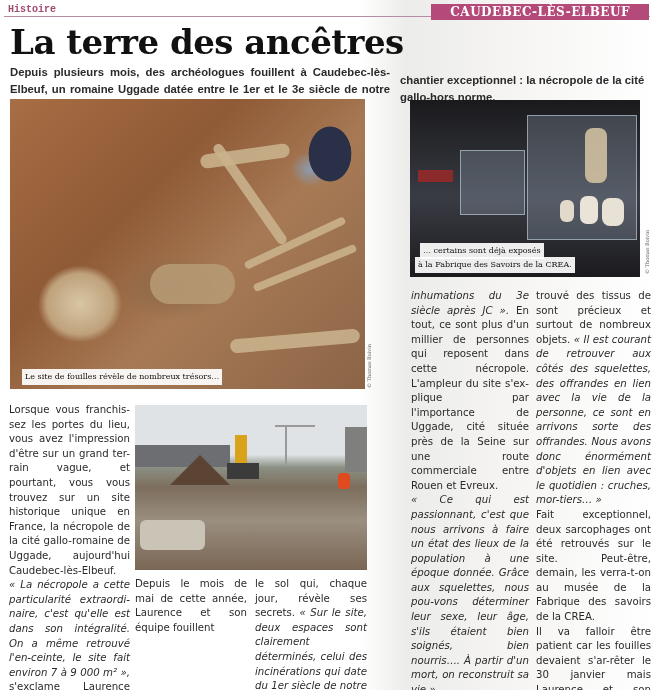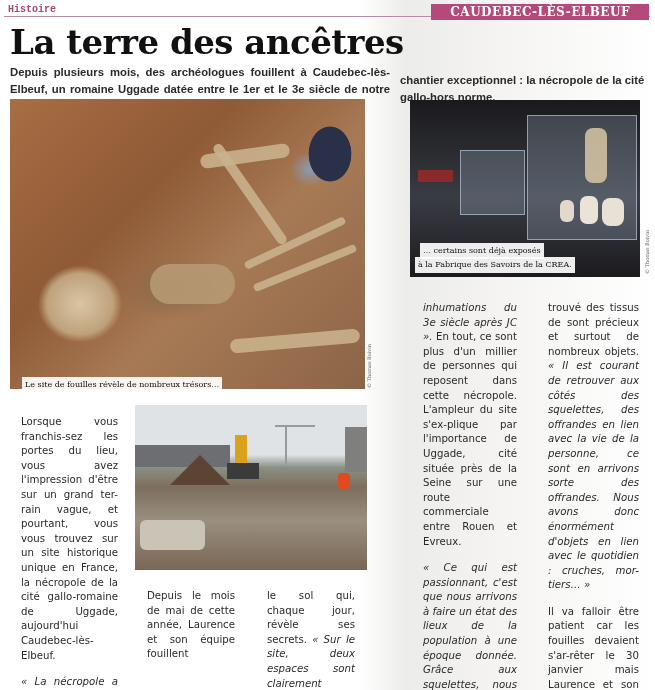--- a/index.html
+++ b/index.html
@@ -65,21 +65,21 @@
   .credit {
     position:absolute; font-family:"DejaVu Serif", serif; font-size:5px; color:#666;
     transform:rotate(-90deg); transform-origin:left top; white-space:nowrap;
   }
 
   
   .col {
     font-family:"DejaVu Sans", sans-serif; font-size:10.2px; line-height:14.6px;
     color:#2a2a2a; text-align:justify; hyphens:manual;
   }
-  .col p { margin:12px; }
+  .col p { margin:0; }
   .col .it { font-style:italic; }
   .col-1 { left:9px; top:403px; width:121px; }
   .col-2 { left:135px; top:577px; width:112px; }
   .col-3 { left:255px; top:577px; width:112px; }
   .col-4 { left:411px; top:289px; width:118px; }
   .col-5 { left:536px; top:289px; width:115px; }
 </style>
 </head>
 <body>
 
@@ -91,21 +91,21 @@
 <div class="abs lead lead-1">Depuis plusieurs mois, des archéologues fouillent à Caudebec-lès-Elbeuf, un romaine Uggade datée entre le 1er et le 3e siècle de notre ère. Visite d'un site</div>
 <div class="abs lead lead-2">chantier exceptionnel : la nécropole de la cité gallo-hors norme.</div>
 
 <div class="abs photo photo-1">
   <div class="bone" style="left:190px;top:50px;width:90px;height:14px;transform:rotate(-8deg);"></div>
   <div class="bone" style="left:180px;top:90px;width:120px;height:10px;transform:rotate(55deg);"></div>
   <div class="bone" style="left:230px;top:140px;width:110px;height:8px;transform:rotate(-25deg);"></div>
   <div class="bone" style="left:240px;top:165px;width:110px;height:8px;transform:rotate(-22deg);"></div>
   <div class="bone" style="left:220px;top:235px;width:130px;height:14px;transform:rotate(-5deg);"></div>
   <div class="bone" style="left:140px;top:165px;width:85px;height:40px;border-radius:40px;background:#b69a74;"></div>
-  <div class="caption" style="left:12px;top:270px;margin-top:8px;">Le site de fouilles révèle de nombreux trésors…</div>
+  <div class="caption" style="left:12px;top:270px;">Le site de fouilles révèle de nombreux trésors…</div>
 </div>
 <div class="credit" style="left:366px;top:388px;">© Thomas Boivin</div>
 
 <div class="abs photo photo-2">
   <div class="case" style="left:50px;top:50px;width:65px;height:65px;"></div>
   <div class="case" style="left:117px;top:15px;width:110px;height:125px;"></div>
   <div style="position:absolute;left:175px;top:28px;width:22px;height:55px;background:#d8c7a4;border-radius:8px;opacity:0.85;"></div>
   <div style="position:absolute;left:150px;top:100px;width:14px;height:22px;background:#e2d9cb;border-radius:6px;"></div>
   <div style="position:absolute;left:170px;top:96px;width:18px;height:28px;background:#eae3d8;border-radius:7px;"></div>
   <div style="position:absolute;left:192px;top:98px;width:22px;height:28px;background:#e8e1d6;border-radius:8px;"></div>
@@ -141,14 +141,15 @@
 </div>
 
 <div class="abs col col-4">
   <p><span class="it">inhumations du 3e siècle après JC ».</span><span> En tout, ce sont plus d'un millier de personnes qui reposent dans cette nécropole. L'ampleur du site s'ex-plique par l'importance de Uggade, cité située près de la Seine sur une route commerciale entre Rouen et Evreux.</span></p>
   <p class="it">« Ce qui est passionnant, c'est que nous arrivons à faire un état des lieux de la population à une époque donnée. Grâce aux squelettes, nous pou-vons déterminer leur sexe, leur âge, s'ils étaient bien soignés, bien nourris…. À partir d'un mort, on reconstruit sa vie ».</p>
 
 </div>
 
 <div class="abs col col-5">
   <p><span>trouvé des tissus de sont précieux et surtout de nombreux objets. </span><span class="it">« Il est courant de retrouver aux côtés des squelettes, des offrandes en lien avec la vie de la personne, ce sont en arrivons sorte des offrandes. Nous avons donc énormément d'objets en lien avec le quotidien : cruches, mor-tiers… »</span></p>
+  <p>Fait exceptionnel, deux sarcophages ont été retrouvés sur le site. Peut-être, demain, les verra-t-on au musée de la Fabrique des savoirs de la CREA.</p>
   <p><span>Il va falloir être patient car les fouilles devaient s'ar-rêter le 30 janvier mais Laurence et son équipe ont obtenu une rallonge.</span> </p>
 </div>
 
 </body></html>

